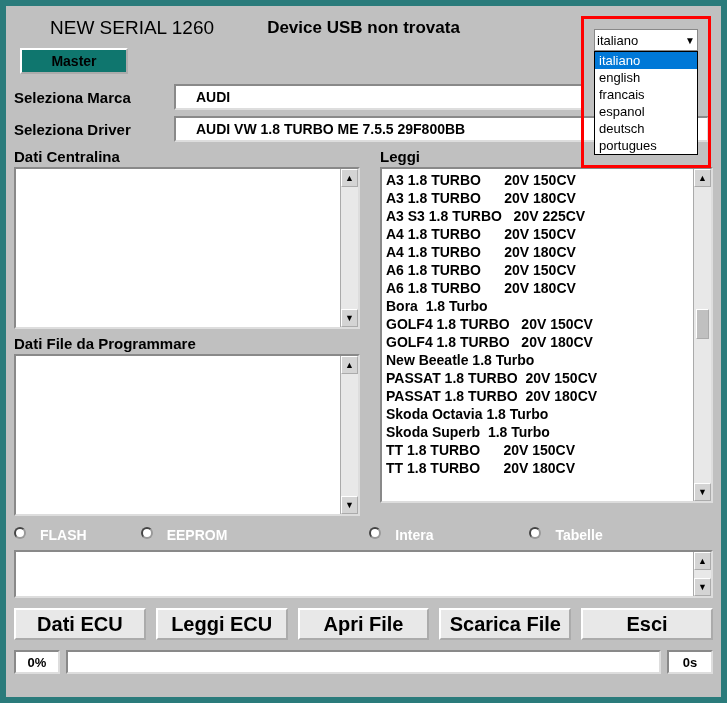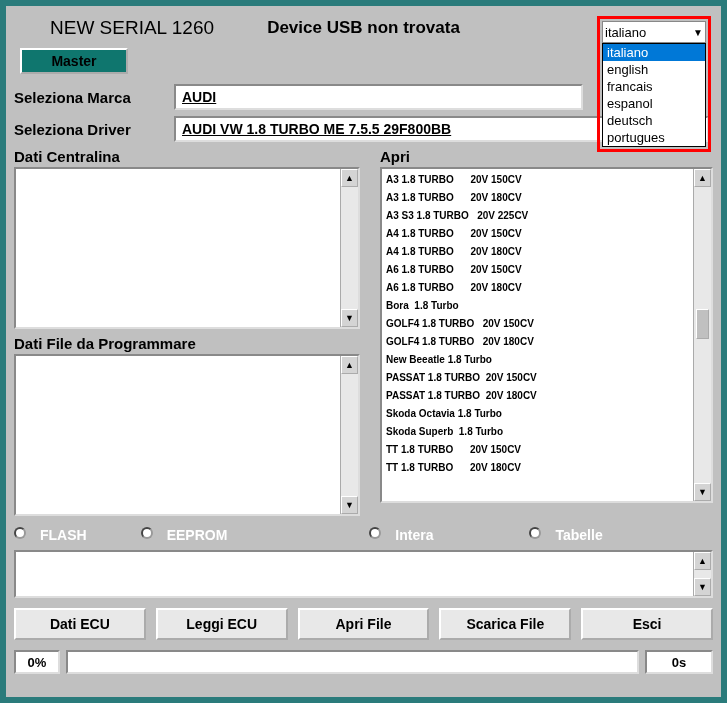--- a/index.html
+++ b/index.html
@@ -6,68 +6,68 @@
   body { background: #2a7b7b; padding: 6px; width: 727px; height: 703px; }
   .window { background: #c0c0c0; width: 100%; height: 100%; padding: 8px; position: relative; }
   
   .top-row { display: flex; align-items: center; margin-bottom: 6px; height: 28px; }
   .serial { font-weight: normal; font-size: 19px; margin-left: 36px; }
   .usb-status { font-weight: bold; font-size: 17px; position: absolute; left: 50%; transform: translateX(-50%); }
   
   .master-row { margin-bottom: 10px; }
   .master-btn { width: 108px; height: 26px; background: #0f766e; border: 2px outset #fff; font-weight: bold; font-size: 14px; margin-left: 6px; cursor: pointer; }
   
-  .lang-wrapper { position: absolute; top: 10px; right: 10px; border: 3px solid #ff0000; padding: 2px; z-index: 10; }
+  .lang-wrapper { position: absolute; top: 10px; right: 10px; border: 3px solid #ff0000; padding: 10px; z-index: 10; }
   .lang-select { width: 104px; height: 22px; background: #fff; border: 1px solid #888; font-size: 13px; padding: 0 2px; display: flex; align-items: center; justify-content: space-between; }
   .lang-select .arrow { font-size: 10px; }
   .lang-list { background: #fff; border: 1px solid #000; width: 104px; }
   .lang-item { font-size: 13px; padding: 1px 4px; cursor: pointer; }
   .lang-item.selected { background: #0078d7; color: #fff; }
   
   .field-row { display: flex; align-items: center; margin-bottom: 6px; }
   .field-label { font-weight: bold; font-size: 15px; width: 160px; }
-  .field-input { flex: 1; height: 26px; border: 2px inset #ddd; background: #fff; padding: 0 6px; font-weight: bold; font-size: 14px; line-height: 22px; overflow: hidden; white-space: nowrap; margin-right: 130px; text-decoration: underline; }
+  .field-input { flex: 1; height: 26px; border: 2px inset #ddd; background: #fff; padding: 0 20px; font-weight: bold; font-size: 14px; line-height: 22px; overflow: hidden; white-space: nowrap; margin-right: 130px; }
   .field-input.second { margin-right: 4px; }
   
   .panels { display: flex; gap: 20px; margin-top: 4px; }
   .left-col { width: 346px; display: flex; flex-direction: column; }
   .right-col { flex: 1; display: flex; flex-direction: column; }
   
   .panel-label { font-weight: bold; font-size: 15px; margin-bottom: 2px; }
   .listbox { background: #fff; border: 2px inset #ddd; position: relative; }
   .listbox.dc { height: 162px; margin-bottom: 6px; }
   .listbox.dfp { height: 162px; }
   .listbox.auto { height: 336px; }
   
   .scrollbar { position: absolute; right: 0; top: 0; bottom: 0; width: 18px; background: #e8e8e8; border-left: 1px solid #aaa; }
   .scroll-up, .scroll-down { height: 18px; background: #d4d4d4; border: 1px outset #fff; font-size: 9px; display: flex; align-items: center; justify-content: center; }
   .scroll-up { position: absolute; top: 0; left: 0; right: 0; }
   .scroll-down { position: absolute; bottom: 0; left: 0; right: 0; }
   .scroll-thumb { position: absolute; left: 2px; right: 2px; background: #c0c0c0; border: 1px outset #fff; }
   
   .list-content { position: absolute; top: 2px; left: 4px; right: 20px; bottom: 2px; overflow: hidden; }
-  .list-line { font-weight: bold; font-size: 10px; line-height: 18px; white-space: pre; }
+  .list-line { font-weight: bold; font-size: 14px; line-height: 18px; white-space: pre; }
   
   .radio-row { display: flex; align-items: center; margin-top: 8px; height: 22px; font-weight: bold; font-size: 14px; color: #fff; }
   .radio-group { display: flex; align-items: flex-start; gap: 14px; }
   .radio-circle { width: 12px; height: 12px; border-radius: 50%; border: 2px inset #999; background: #fff; display:inline-flex; align-items:center; justify-content:center;}
   .radio-circle.on::after { content:""; width:5px; height:5px; background:#fff; border-radius:50%; display:block; }
   .radio-spacer1 { width: 54px; }
   .radio-spacer2 { width: 142px; }
   .radio-spacer3 { width: 96px; }
   
   .textarea-box { margin-top: 4px; height: 48px; background: #fff; border: 2px inset #ddd; position: relative; }
   
   .button-row { display: flex; gap: 10px; margin-top: 10px; }
-  .action-btn { flex: 1; height: 32px; background: #e8e8e8; border: 2px outset #fff; font-weight: bold; font-size: 14px; cursor: pointer; }
+  .action-btn { flex: 1; height: 32px; background: #e8e8e8; border: 2px outset #fff; font-weight: bold; font-size: 20px; cursor: pointer; }
   
   .progress-row { display: flex; gap: 6px; margin-top: 10px; align-items: center; }
   .pct { width: 46px; height: 24px; border: 2px inset #ddd; background: #fff; font-weight: bold; font-size: 13px; display: flex; align-items: center; justify-content: center; }
   .progress-bar { flex: 1; height: 24px; border: 2px inset #ddd; background: #fff; }
-  .time { width: 68px; height: 24px; border: 2px inset #ddd; background: #fff; font-weight: bold; font-size: 13px; display: flex; align-items: center; justify-content: center; }
+  .time { width: 46px; height: 24px; border: 2px inset #ddd; background: #fff; font-weight: bold; font-size: 13px; display: flex; align-items: center; justify-content: center; }
 </style>
 </head>
 <body>
 
 <div class="window">
 
   <div class="top-row">
     <div class="serial">NEW SERIAL 1260</div>
     <div class="usb-status">Device USB non trovata</div>
   </div>
@@ -112,21 +112,21 @@
       </div>
       <div class="panel-label">Dati File da Programmare</div>
       <div class="listbox dfp">
         <div class="scrollbar">
           <div class="scroll-up">▲</div>
           <div class="scroll-down">▼</div>
         </div>
       </div>
     </div>
     <div class="right-col">
-      <div class="panel-label">Apri</div>
+      <div class="panel-label">Leggi</div>
       <div class="listbox auto">
         <div class="list-content" id="auto-list">
             <div class="list-line">A3 1.8 TURBO      20V 150CV</div>
             <div class="list-line">A3 1.8 TURBO      20V 180CV</div>
             <div class="list-line">A3 S3 1.8 TURBO   20V 225CV</div>
             <div class="list-line">A4 1.8 TURBO      20V 150CV</div>
             <div class="list-line">A4 1.8 TURBO      20V 180CV</div>
             <div class="list-line">A6 1.8 TURBO      20V 150CV</div>
             <div class="list-line">A6 1.8 TURBO      20V 180CV</div>
             <div class="list-line">Bora  1.8 Turbo</div>

